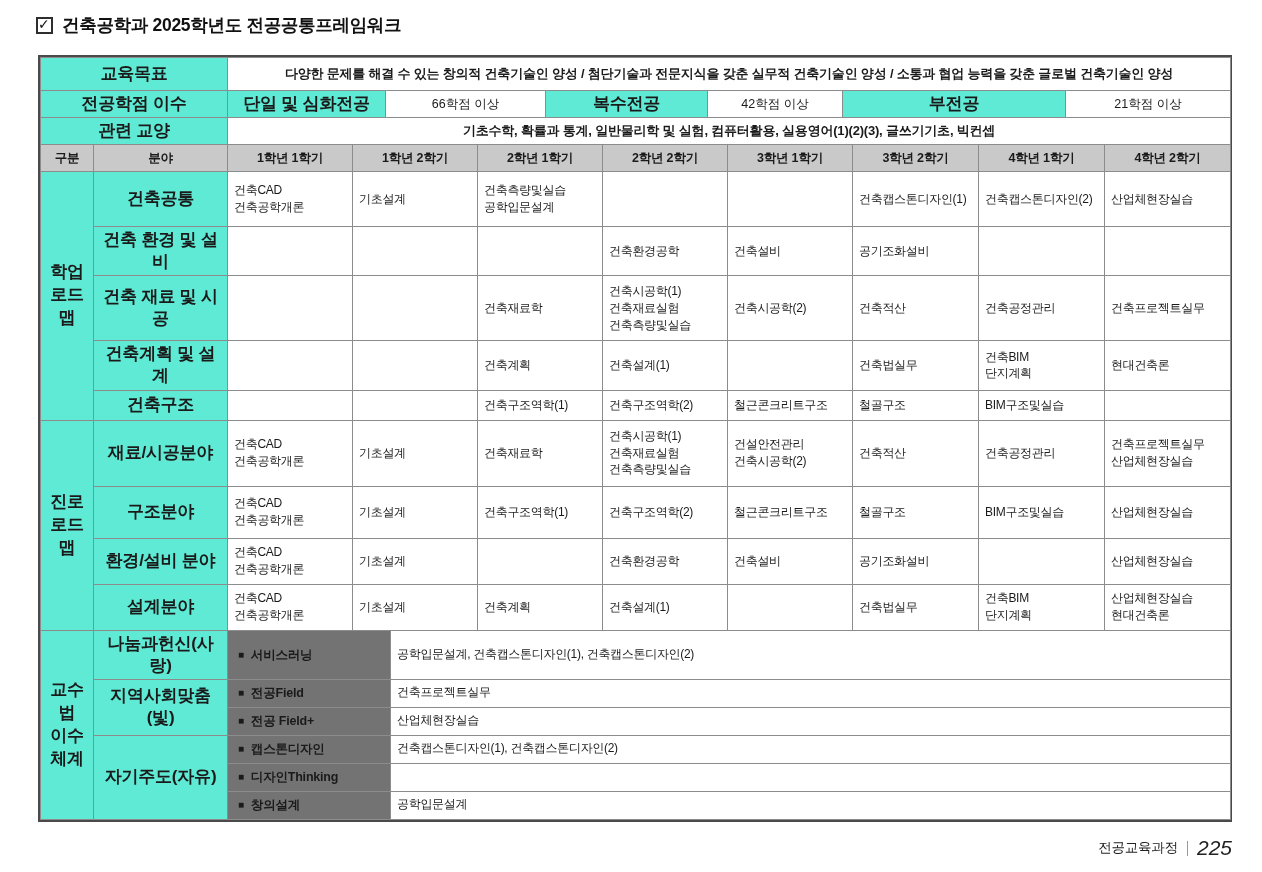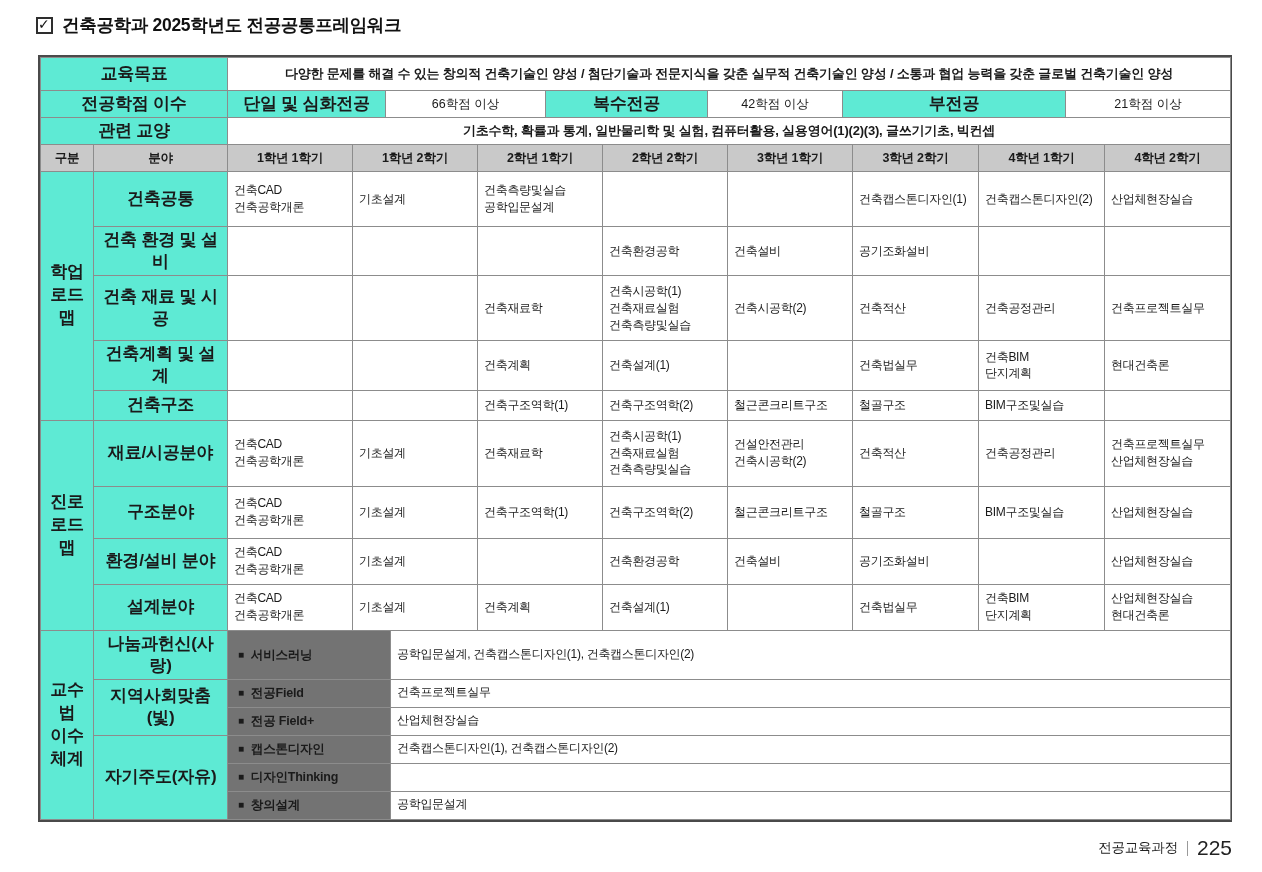--- a/index.html
+++ b/index.html
@@ -34,21 +34,21 @@
   td.pre{white-space:pre-line;line-height:1.35;}
   td.method{background:#737373;font-weight:bold;text-align:left;font-size:12.5px;padding-left:10px;letter-spacing:-0.2px;margin-top:35px;}
   td.course-line{background:#fff;text-align:left;font-size:12px;letter-spacing:-0.3px;}
   td.center-reg{background:#fff;text-align:center;font-size:12.5px;letter-spacing:-0.2px;}
   .bullet{display:inline-block;margin-right:7px;font-size:10px;vertical-align:1px;}
   .footer{
     position:absolute;right:30px;top:836px;display:flex;align-items:center;gap:9px;
   }
   .footer .flabel{font-size:13.5px;color:#222;letter-spacing:-0.2px;}
   .footer .fdiv{width:1px;height:15px;background:#9a9a9a;}
-  .footer .fpage{font-size:21px;color:#222;}
+  .footer .fpage{font-size:21px;color:#222;font-style:italic;}
 </style>
 </head>
 <body>
 
 <div class="title">
   <span class="cb">
       <span>✓</span>
     </span>
   <span>건축공학과 2025학년도 전공공통프레임워크</span>
 </div>

